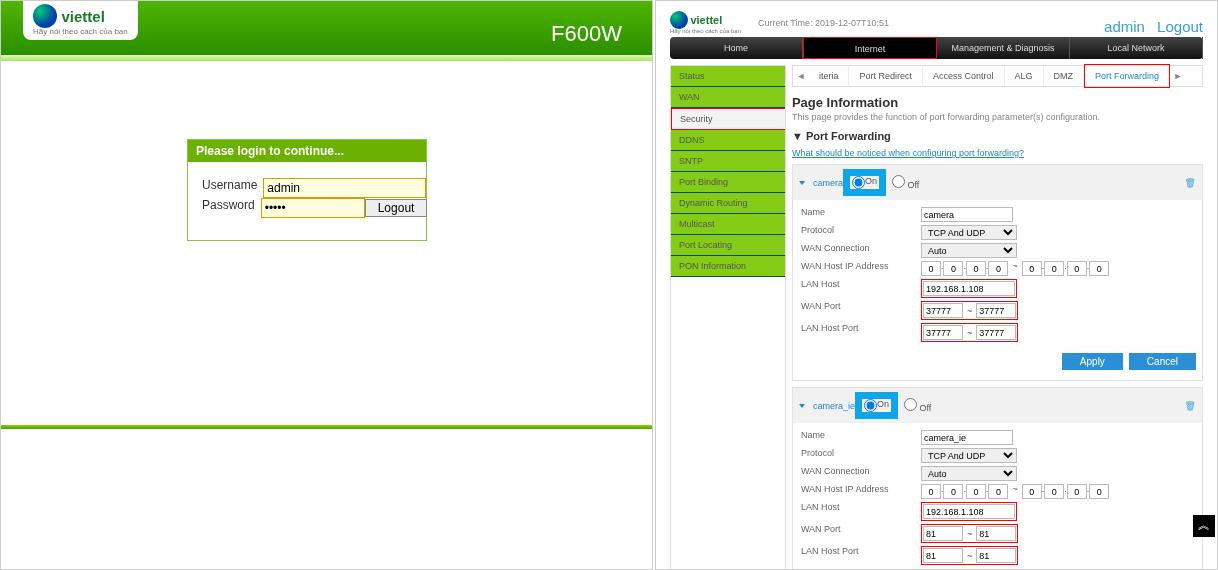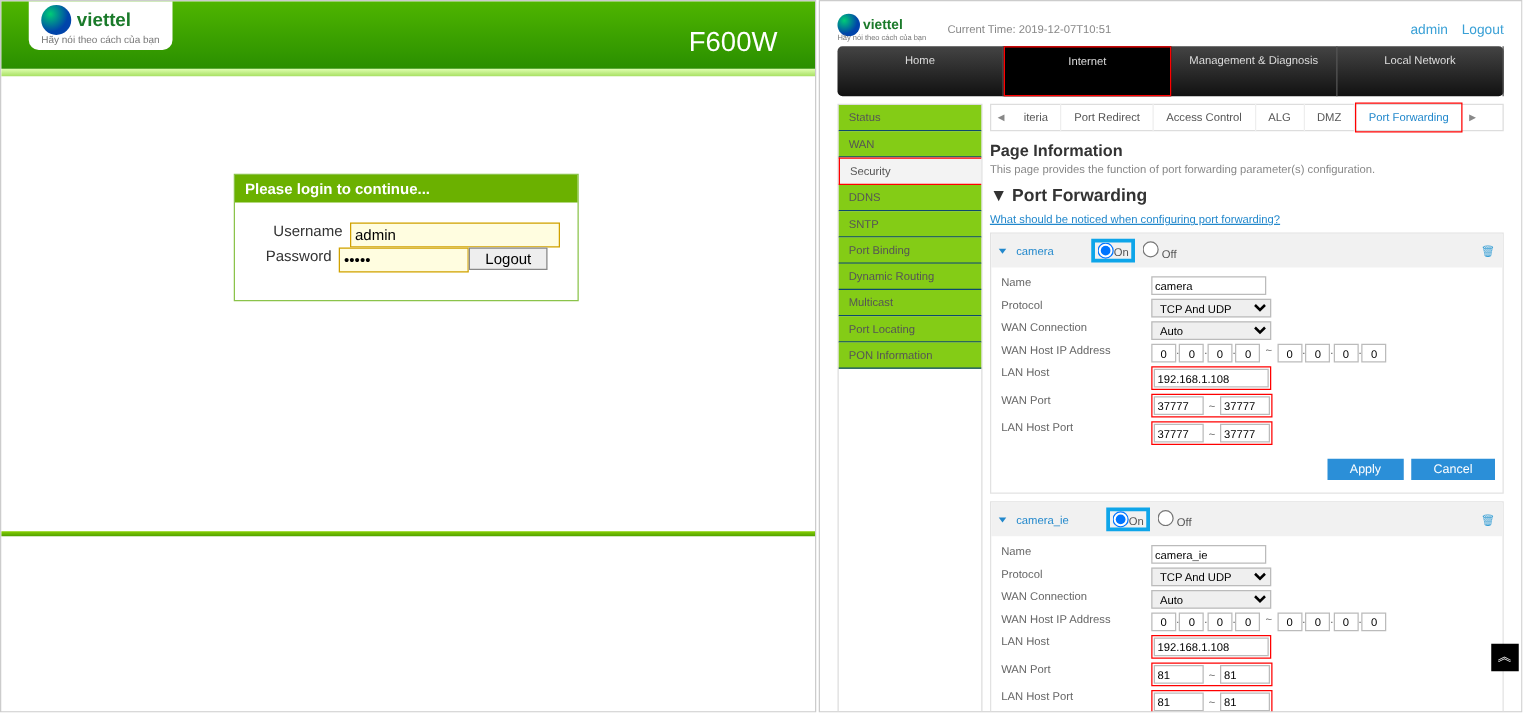--- a/index.html
+++ b/index.html
@@ -5,61 +5,61 @@
 *{box-sizing:border-box;margin:0;padding:0;font-family:Arial,sans-serif}
 body{display:flex;width:1218px;height:570px;background:#fff}
 .left-panel{width:654px;height:570px;border:1px solid #ccc;position:relative;overflow:hidden}
 .header-bar{height:54px;background:linear-gradient(#4fb500,#2a8f00);position:relative}
 .logo-wrap{position:absolute;left:22px;top:0;background:#fff;border-radius:0 0 8px 8px;padding:3px 10px 4px 10px}
 .logo-circle{width:24px;height:24px;border-radius:50%;background:radial-gradient(circle at 30% 30%,#0c7,#04a 60%);display:inline-block;vertical-align:middle}
 .logo-text{display:inline-block;color:#1a7a2a;font-weight:bold;font-size:15px;margin-left:0;vertical-align:middle}
 .logo-tag{font-size:8px;color:#777;margin-top:-1px}
 .model{color:#fff;font-size:22px;position:absolute;right:30px;top:20px}
 .sub-bar{height:6px;background:linear-gradient(#dfffb0,#a8e063)}
-.login-box{width:276px;border:1px solid #8bc34a;position:absolute;left:186px;top:138px;background:#fff}
+.login-box{width:240px;border:1px solid #8bc34a;position:absolute;left:186px;top:138px;background:#fff}
 .login-title{background:#6bb100;color:#fff;padding:4px 8px;font-size:12px;font-weight:bold}
 .login-body{padding:16px 14px 22px 14px}
 .login-row{display:flex;align-items:flex-start;}
 .login-row label{width:72px;text-align:right;font-size:12px;color:#333;margin-right:6px}
 .login-row input{flex:1;border:1px solid #999;height:20px;font-size:12px;padding:0 3px}
 .login-row input.hl{border:1px solid #d0a000;background:#fffde0}
 .login-btn-row{text-align:right;padding-right:10px}
 .login-btn{border:1px solid #888;background:#eee;font-size:12px;padding:1px 12px;cursor:pointer}
 .bottom-green{position:absolute;left:0;right:0;bottom:140px;height:4px;background:linear-gradient(#88d000,#4fa000)}
 
 .right-panel{width:564px;height:570px;border:1px solid #ccc;margin-left:2px;overflow:hidden;position:relative;font-size:9px;color:#555}
 .rp-inner{padding:10px 14px}
 .top-row{position:relative;height:26px}
 .mini-logo{position:absolute;left:0;top:0}
 .mini-logo .logo-circle{width:18px;height:18px}
 .mini-logo .logo-text{font-size:11px}
 .mini-logo .logo-tag{font-size:6px}
 .ctime{position:absolute;left:88px;top:7px;color:#888;font-size:9px}
-.links{position:absolute;right:0;top:7px;color:#39a0d6;font-size:11px}
+.links{position:absolute;right:0;top:7px;color:#39a0d6;font-size:15px}
 .links span{margin-left:8px;cursor:pointer}
-.nav-bar{height:40px;background:linear-gradient(#444,#111);border-radius:4px;display:flex;color:#ddd;font-size:9px}
+.nav-bar{height:22px;background:linear-gradient(#444,#111);border-radius:4px;display:flex;color:#ddd;font-size:9px}
 .nav-item{flex:1;text-align:center;line-height:22px;border-right:1px solid #555}
 .nav-item.active{background:#000;border:1px solid red}
 .content-row{display:flex;margin-top:6px}
 .side{width:116px;border:1px solid #ddd}
 .side-item{padding:5px 8px;border-bottom:1px solid #0c4a6e;background:#84cc16;cursor:pointer}
 .side-item.sel{background:#f3f3f3;border:1px solid red;border-right:none}
 .main{flex:1;margin-left:6px}
 .tabs{display:flex;border:1px solid #ddd;height:22px;align-items:center}
 .tab-arrow{width:16px;text-align:center;color:#888}
 .tab{padding:0 10px;line-height:22px;border-right:1px solid #eee;cursor:pointer}
 .tab.sel{border:1px solid red;color:#2288cc}
 .page-title{font-size:13px;font-weight:bold;margin:8px 0 2px 0;color:#333}
 .page-desc{font-size:9px;color:#888;margin-bottom:8px}
-.section-h{font-size:14px;font-weight:bold;margin:6px 0;color:#333}
+.section-h{font-size:11px;font-weight:bold;margin:6px 0;color:#333}
 .help-link{color:#2288cc;text-decoration:underline;font-size:9px;cursor:pointer}
 .rule{border:1px solid #e2e2e2;margin:6px 0;padding-bottom:6px}
 .rule-head{background:#f1f1f1;padding:4px 6px;display:flex;align-items:center;position:relative}
 .rule-head .rname{color:#2288cc;margin-left:4px}
-.rule-head .radio-wrap{border:3px solid #0ea5e9;padding:0 2px;margin-left:30px;display:flex;align-items:flex-end}
+.rule-head .radio-wrap{border:7px solid #0ea5e9;padding:0 2px;display:flex;align-items:flex-start}
 .rule-head .del{position:absolute;right:6px;color:#39a0d6;cursor:pointer}
 .rule-body{padding:4px 8px}
 .frow{display:flex;align-items:flex-start;margin:3px 0}
 .frow label{width:120px;color:#666}
 .frow input,.frow select{border:1px solid #bbb;height:15px;font-size:9px;padding:0 2px}
 .frow input{width:92px}
 .frow select{width:96px}
 .ip-oct{width:20px !important;text-align:center}
 .dash{margin:0 4px}
 .redbox{border:1px solid red;padding:1px;display:inline-flex;align-items:center}

